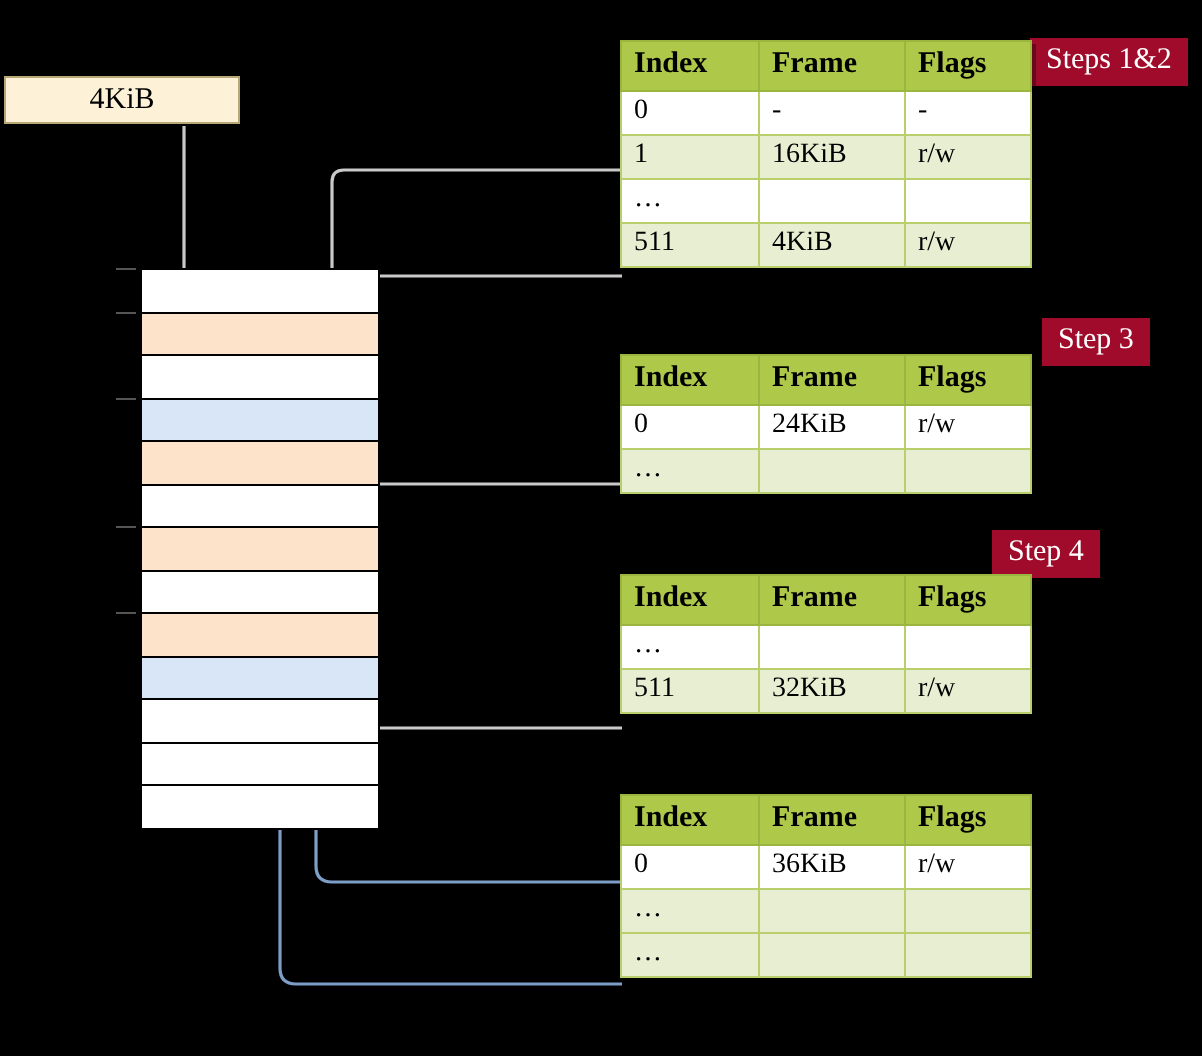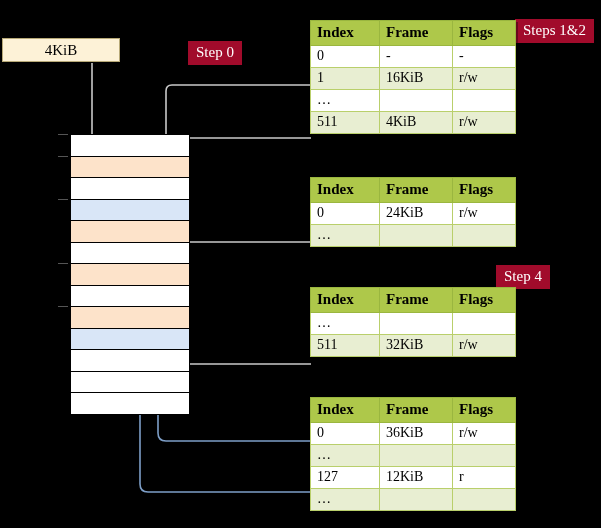--- a/index.html
+++ b/index.html
@@ -169,25 +169,25 @@
     <g>
       <path d="M311,492 L148,492 Q140,492 140,484 L140,222" fill="none" stroke="#7d9ec7" stroke-width="1.6"></path>
       <path d="M134,222 L146,222 L140,210 Z" fill="#4f76a8"></path>
     </g>
   </svg>
 
   <div class="mem-box" style="left:2px; top:38px; width:118px; height:24px;">
     <span>4KiB</span>
   </div>
 
-  <div class="step-badge" style="left:188px; top:41px;">
-    <span>Step 0</span>
-  </div>
   <div class="step-badge" style="left:515px; top:19px;">
     <span>Steps 1&amp;2</span>
+  </div>
+  <div class="step-badge" style="left:521px; top:159px;">
+    <span>Step 3</span>
   </div>
   <div class="step-badge" style="left:496px; top:265px;">
     <span>Step 4</span>
   </div>
 
   <div id="memcol">
       <div class="mrow" style="top: 0px; height: 22.5px;"></div>
       <div class="tick" style="top: 0px; left: -12px;"></div>
       <div class="mrow orange" style="top: 21.5px; height: 22.5px;"></div>
       <div class="tick" style="top: 21.5px; left: -12px;"></div>
@@ -295,25 +295,20 @@
         <tr>
           <td class="c-index">0</td>
           <td class="c-frame">36KiB</td>
           <td class="c-flags">r/w</td>
         </tr>
         <tr class="alt">
           <td class="c-index">…</td>
           <td class="c-frame"></td>
           <td class="c-flags"></td>
         </tr>
-        <tr>
-          <td class="c-index">127</td>
-          <td class="c-frame">12KiB</td>
-          <td class="c-flags">r</td>
-        </tr>
         <tr class="alt">
           <td class="c-index">…</td>
           <td class="c-frame"></td>
           <td class="c-flags"></td>
         </tr>
       </tbody>
   </table>
 
 </div>
 

